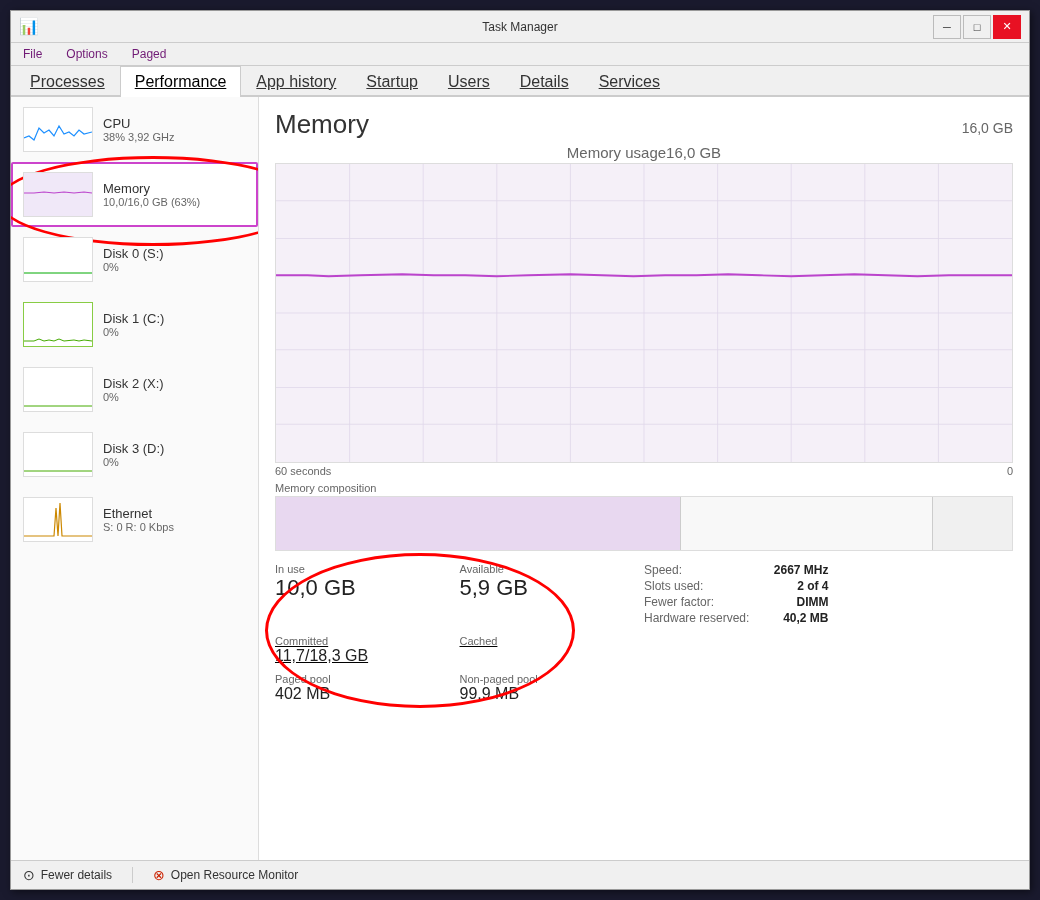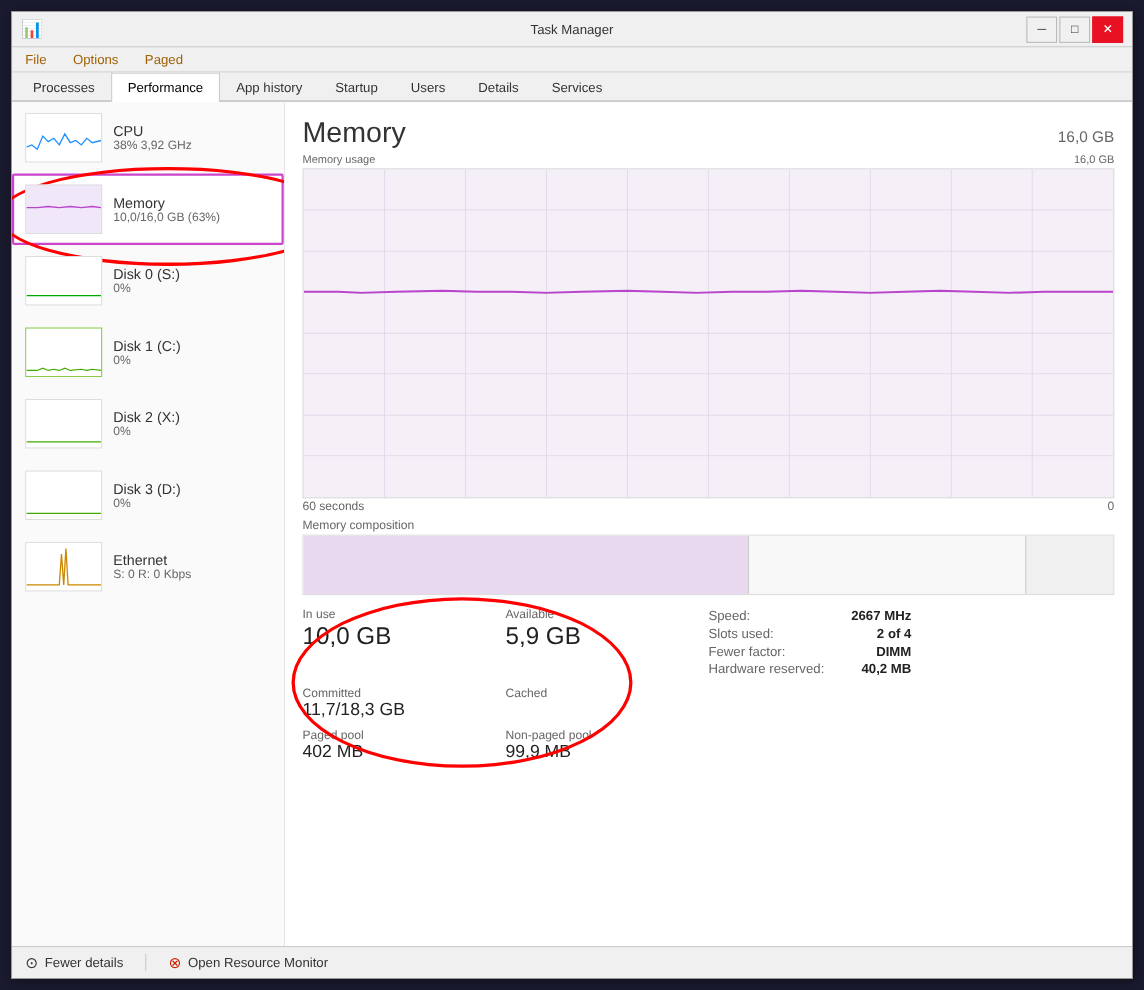--- a/index.html
+++ b/index.html
@@ -65,37 +65,38 @@
       display: flex;
       padding: 2px 4px;
       background: #f0f0f0;
       border-bottom: 1px solid #ccc;
       gap: 8px;
     }
     .menu-item {
       padding: 2px 8px;
       cursor: pointer;
       font-size: 12px;
-      color: #a16207;
+      color: #701a75;
     }
     .tab-bar {
       display: flex;
       background: #f0f0f0;
       border-bottom: 2px solid #ccc;
       padding: 0 4px;
     }
     .tab {
       padding: 6px 14px;
       cursor: pointer;
-      font-size: 12px;
+      font-size: 16px;
       color: #333;
       border: 1px solid transparent;
       border-bottom: none;
       margin-bottom: -2px;
       background: transparent;
+      text-decoration: underline;
     }
     .tab.active {
       background: white;
       border-color: #ccc;
       border-bottom-color: white;
       color: #000;
       font-weight: 400;
       z-index: 1;
     }
     .main-content {
@@ -152,22 +153,22 @@
       font-size: 26px;
       font-weight: 300;
       color: #333;
     }
     .content-subtitle {
       font-size: 14px;
       color: #666;
     }
     .chart-label-row {
       display: flex;
-      justify-content: space-between;
-      font-size: 10px;
+      justify-content: center;
+      font-size: 15px;
       color: #666;
       margin-top: 2px;
     }
     .chart-container {
       background: #f5f0f8;
       border: 1px solid #ddd;
       height: 300px;
       margin-top: 2px;
       position: relative;
       overflow: hidden;
@@ -465,21 +466,21 @@
               <span class="info-key">Fewer factor:</span>
               <span class="info-val">DIMM</span>
             </div>
             <div class="info-row">
               <span class="info-key">Hardware reserved:</span>
               <span class="info-val">40,2 MB</span>
             </div>
           </div>
         </div>
 
-        <div style="display:grid; grid-template-columns: 1fr 1fr 1fr 1fr; gap:0; margin-top:8px;">
+        <div style="display:grid; grid-template-columns: 1fr 1fr 1fr 1fr; gap:0; margin-top:8px;text-decoration:underline;">
           <div class="stat-block">
             <div class="stat-label">Committed</div>
             <div class="stat-value-small">11,7/18,3 GB</div>
           </div>
           <div class="stat-block">
             <div class="stat-label">Cached</div>
           </div>
         </div>
 
         <div class="paged-section">

